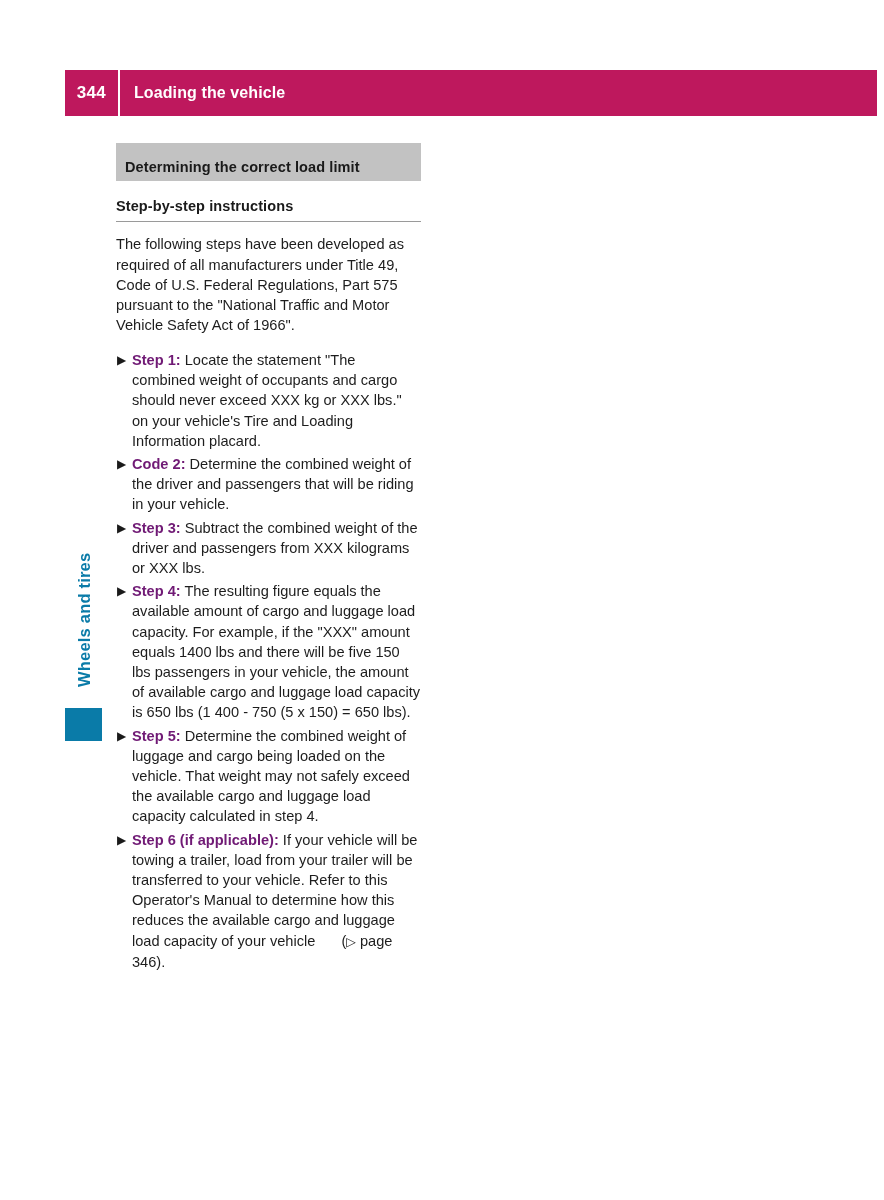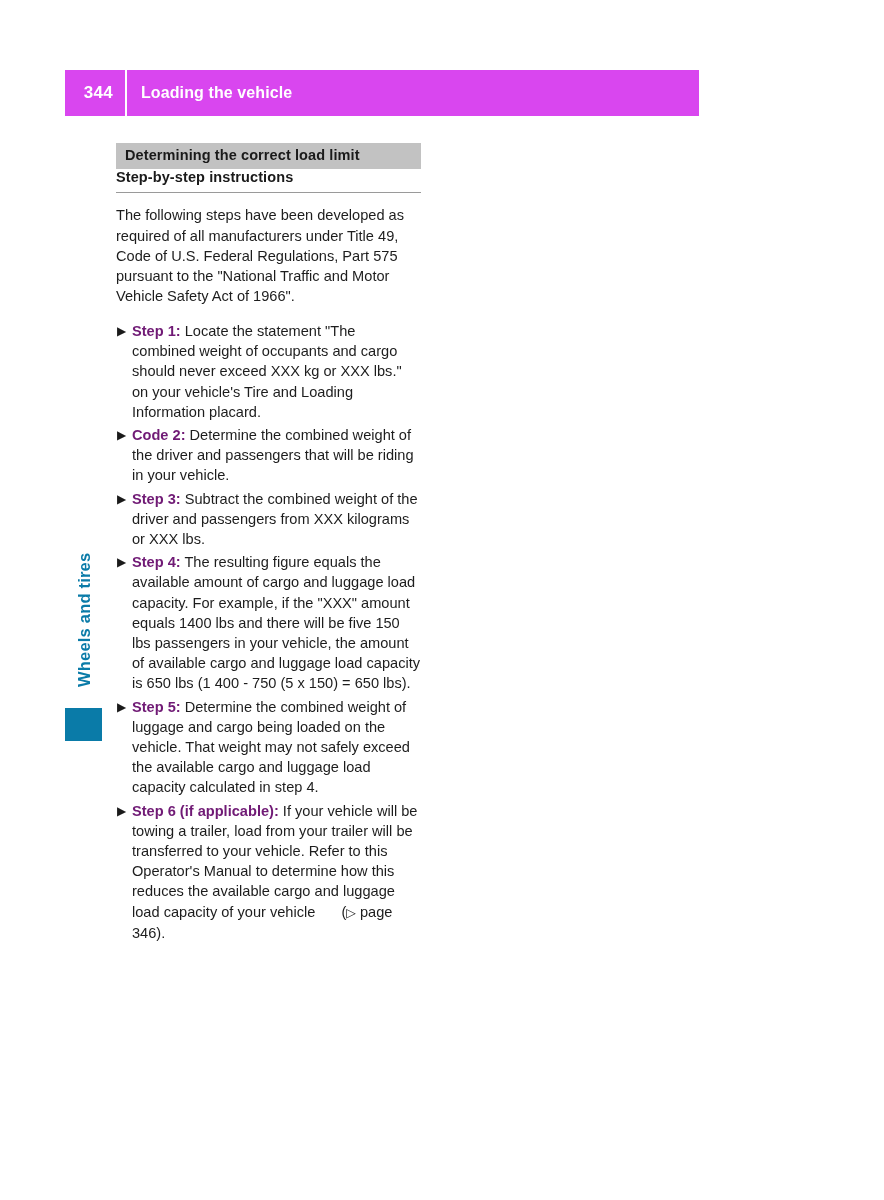--- a/index.html
+++ b/index.html
@@ -20,26 +20,25 @@
     inset: 0;
     background: #ffffff;
     overflow: hidden;
   }
 
   
   .header-bar {
     position: absolute;
     left: 65px;
     top: 70px;
-    width: 627px;
+    width: 812px;
     height: 46px;
-    background: #d946ef;
+    background: #be185d;
     display: flex;
     align-items: center;
-    padding-left: 7px;
   }
   .page-number {
     width: 53px;
     text-align: center;
     color: #ffffff;
     font-size: 17px;
     font-weight: bold;
     letter-spacing: 0.3px;
   }
   .header-divider {
@@ -89,29 +88,30 @@
     left: 116px;
     top: 143px;
     width: 305px;
   }
 
   .section-banner {
     background: #c2c2c2;
     color: #1a1a1a;
     font-size: 14.5px;
     font-weight: bold;
-    padding: 4px 0 5px 9px;
+    padding: 16px 0 5px 9px;
     line-height: 1.2;
     letter-spacing: 0.1px;
   }
 
   .subheading {
     font-size: 14.5px;
     font-weight: bold;
     color: #1a1a1a;
+    margin-top: 17px;
     letter-spacing: 0.1px;
   }
   .subheading-rule {
     height: 1px;
     background: #9a9a9a;
     margin-top: 7px;
   }
 
   .intro-paragraph {
     font-size: 14.6px;

